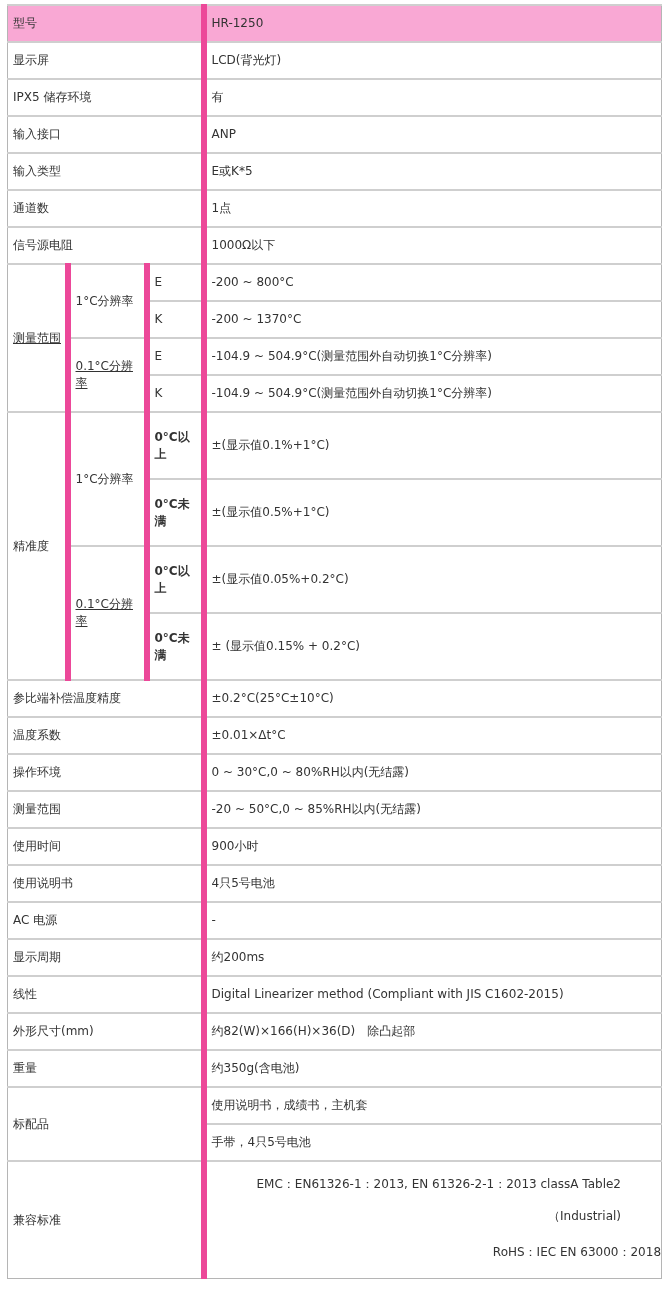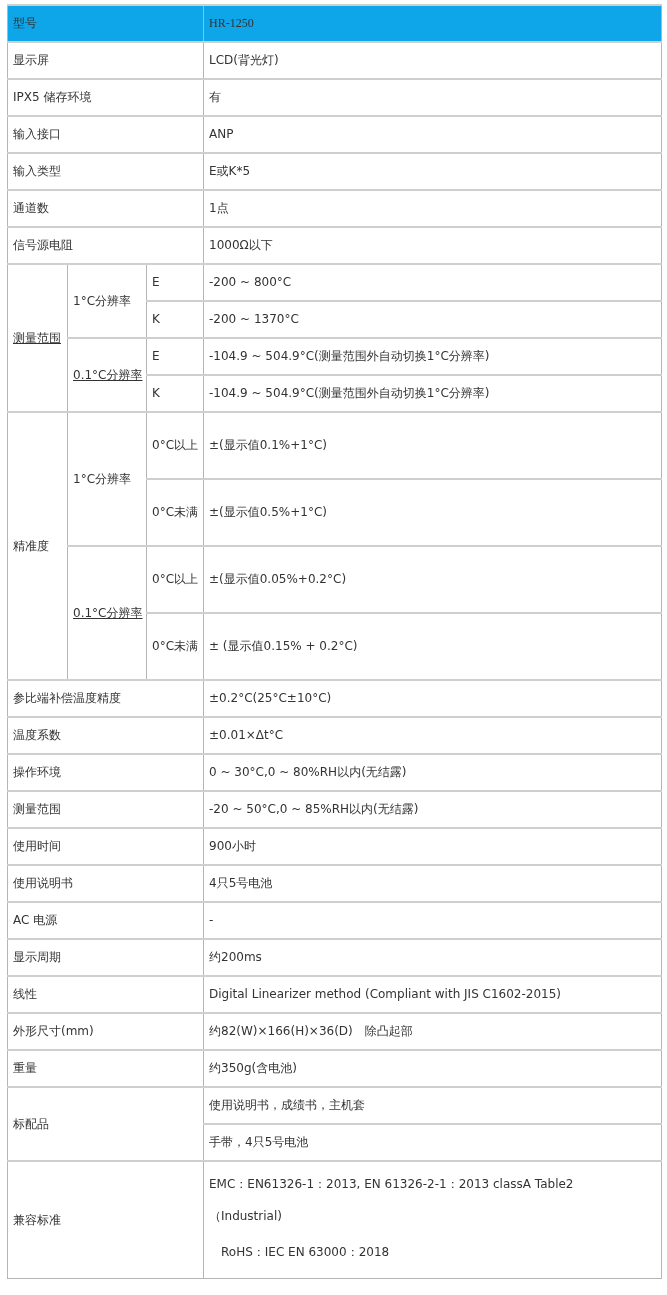--- a/index.html
+++ b/index.html
@@ -4,24 +4,24 @@
 <style>
   html, body { margin: 0; padding: 0; background: #ffffff; }
   body { width: 667px; height: 1295px; position: relative; overflow: hidden;
          font-family: "DejaVu Sans", "Liberation Sans", sans-serif; color: #333333; }
   table.spec { position: absolute; left: 7px; top: 4px; width: 654px;
                border-collapse: collapse; table-layout: fixed; font-size: 12px; }
   table.spec td { border: 1px solid #b5b5b5; padding: 0 0 0 5px; vertical-align: middle;
                   line-height: 17px; color: #333333; }
   table.spec tr { height: 37px; }
   table.spec td { border-top: 2px solid #cfcfcf; }
-  table.spec td.vl { border-left: 1px solid #ec4899; }
-  table.spec tr.hdr td { background: #0ea5e9; font-family: Liberation Serif, serif; }
+  table.spec td.vl { border-left: 6px solid #ec4899; }
+  table.spec tr.hdr td { background: #f9a8d4; }
   .wrap { line-height: 34px; text-decoration: underline; }
-  .multi { line-height: 34px; }
+  .multi { line-height: 34px; font-weight: bold; }
   col.c1 { width: 60px; } col.c2 { width: 79px; } col.c3 { width: 57px; } col.c4 { width: 458px; }
 </style>
 </head>
 <body>
 
 <table class="spec">
   <colgroup>
       <col class="c1">
       <col class="c2">
       <col class="c3">
@@ -145,19 +145,19 @@
   <tr>
     <td colspan="3" rowspan="2">标配品</td>
     <td class="vl">使用说明书，成绩书，主机套</td>
   </tr>
   <tr>
     <td class="vl">手带，4只5号电池</td>
   </tr>
 
   <tr style="height:102px">
     <td colspan="3">兼容标准</td>
-    <td class="vl" style="padding-top:6px;padding-bottom:10px;">
+    <td class="vl" style="padding-top:6px;padding-bottom:10px;text-align:right;">
       <div style="line-height:32px;padding-right:40px;">EMC：EN61326-1：2013, EN 61326-2-1：2013 classA Table2（Industrial)</div>
       <div style="line-height:32px;margin-top:4px;margin-left:12px;">RoHS：IEC EN 63000：2018</div>
     </td>
   </tr>
 </tbody>
   </table>
 
 </body></html>

